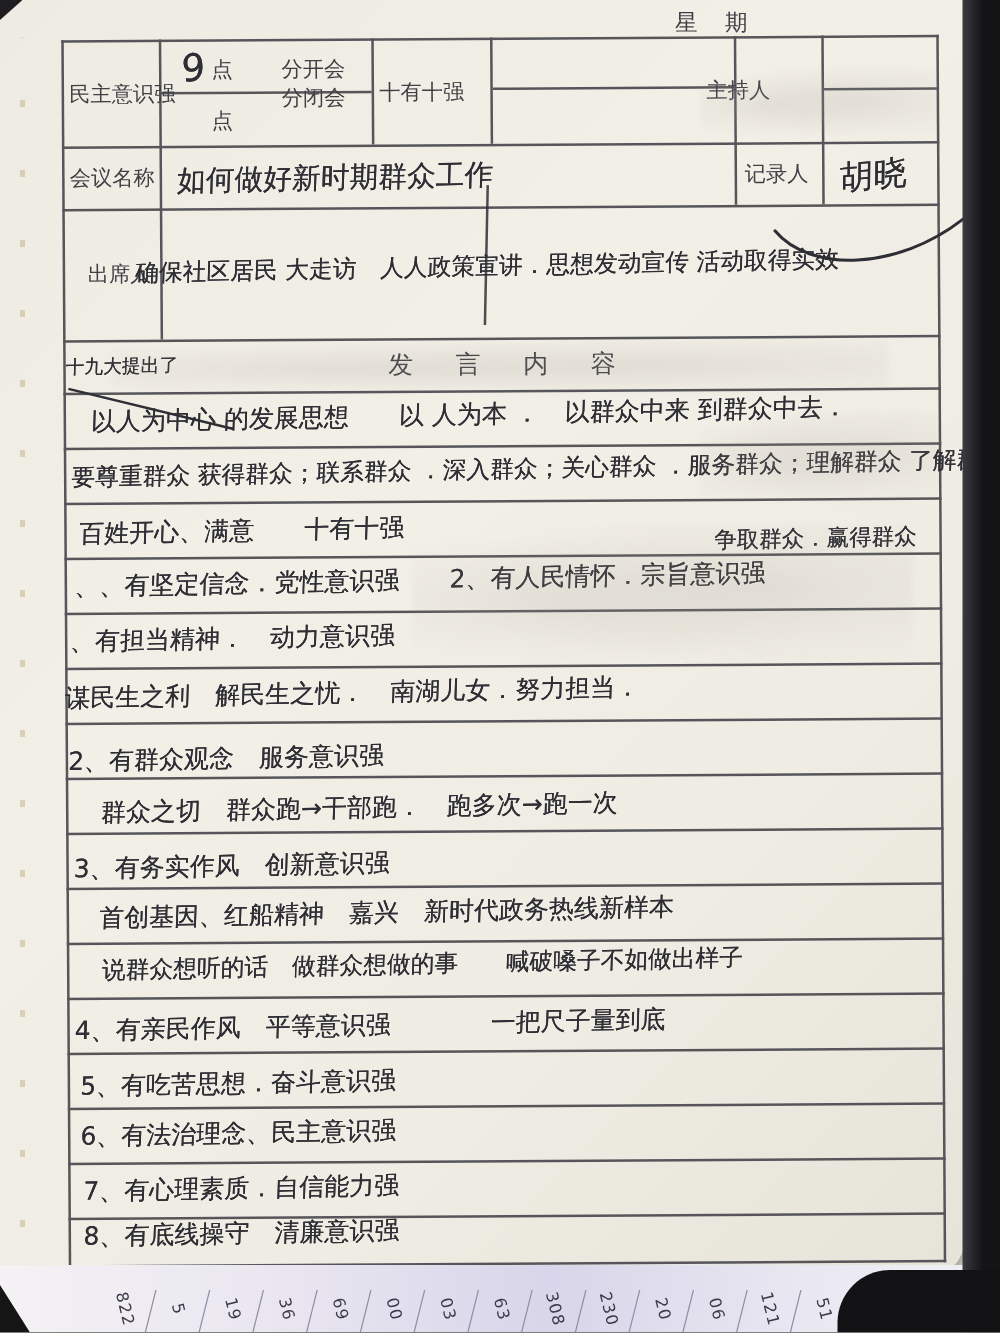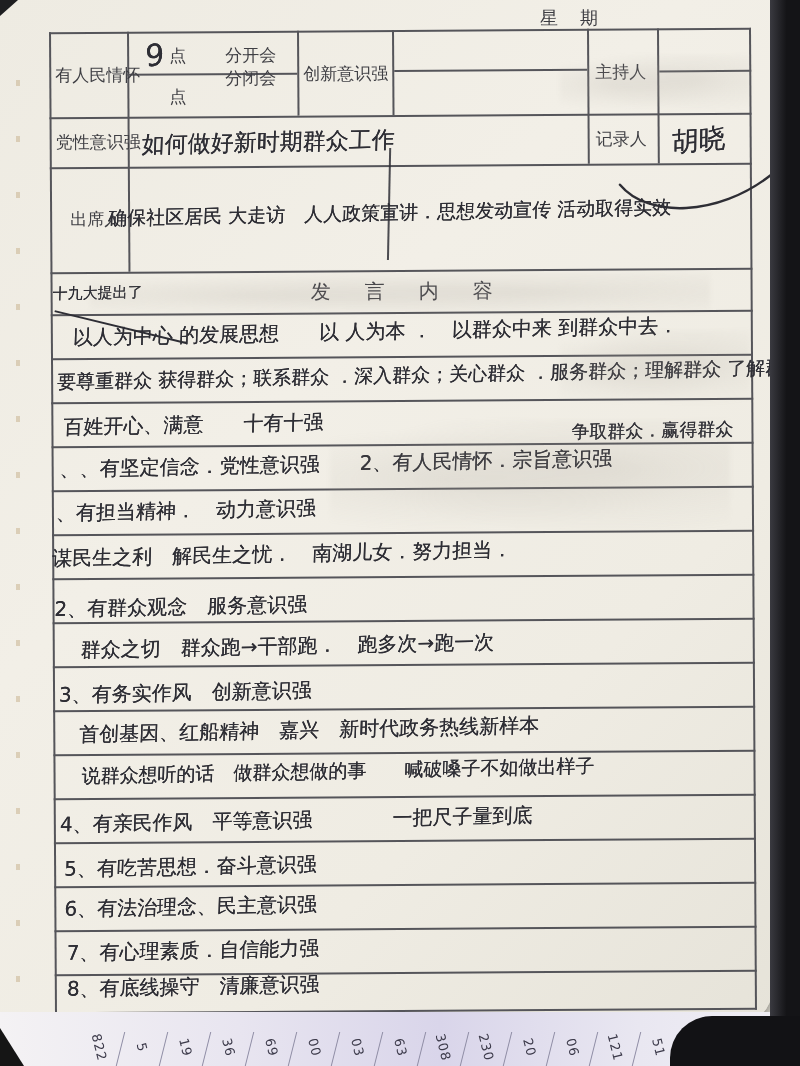--- a/index.html
+++ b/index.html
@@ -91,28 +91,28 @@
       <div class="b" style="left:0;top:590px;width:702px;height:1.5px"></div>
       <div class="b" style="left:0;top:634px;width:702px;height:1.5px"></div>
       <div class="b" style="left:0;top:678px;width:702px;height:1.5px"></div>
       <div class="b" style="left:0;top:722px;width:702px;height:1.5px"></div>
       <div class="b" style="left:0;top:766px;width:702px;height:1.5px"></div>
       <div class="b" style="left:0;top:810px;width:702px;height:1.5px"></div>
       <div class="b" style="left:0;top:854px;width:702px;height:1.5px"></div>
       <div class="b" style="left:0;top:898px;width:702px;height:1.5px"></div>
       <div class="b" style="left:0;top:942px;width:702px;height:1.5px"></div>
 
-      <div class="printed" style="left:6px;top:32px">有人民情怀</div>
+      <div class="printed" style="left:6px;top:32px">民主意识强</div>
       <div class="printed" style="left:120px;top:13px">点</div>
       <div class="printed" style="left:176px;top:13px">分开会</div>
       <div class="printed" style="left:120px;top:54px">点</div>
       <div class="printed" style="left:176px;top:36px">分闭会</div>
-      <div class="printed" style="left:254px;top:32px">创新意识强</div>
-      <div class="printed" style="left:546px;top:32px">主持人</div>
-      <div class="printed" style="left:6px;top:99px">党性意识强</div>
+      <div class="printed" style="left:254px;top:32px">十有十强</div>
+      <div class="printed" style="left:516px;top:32px">主持人</div>
+      <div class="printed" style="left:6px;top:99px">会议名称</div>
       <div class="printed" style="left:546px;top:99px">记录人</div>
       <div class="printed" style="left:20px;top:176px">出席人</div>
       <div class="content-head">发言内容</div>
 
       <div class="hw big" style="left:96px;top:6px;transform:rotate(-8deg) skewX(-6deg)">9</div>
       <div class="hw" style="left:92px;top:96px;font-size:23px">如何做好新时期群众工作</div>
       <div class="hw sig" style="left:622px;top:94px">胡晓</div>
       <svg class="flourish" viewBox="0 0 200 80">
         <path d="M22 38 C 50 72, 120 70, 172 30 C 180 24, 184 20, 180 26" fill="none" stroke="#2e2e35" stroke-width="2.4" stroke-linecap="round"></path>
       </svg>

